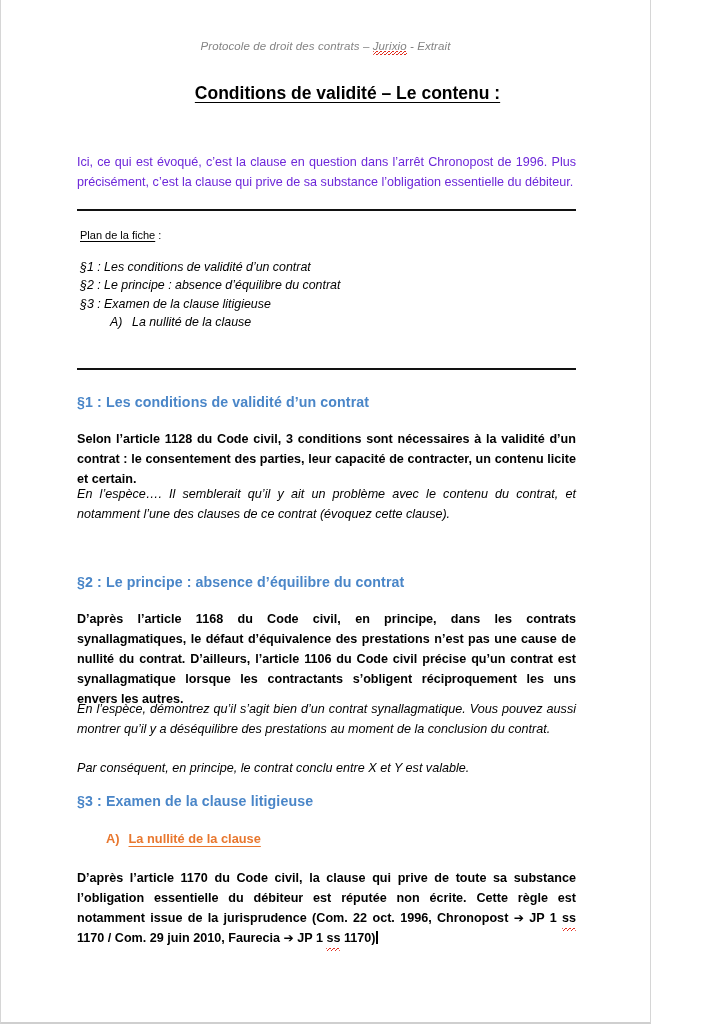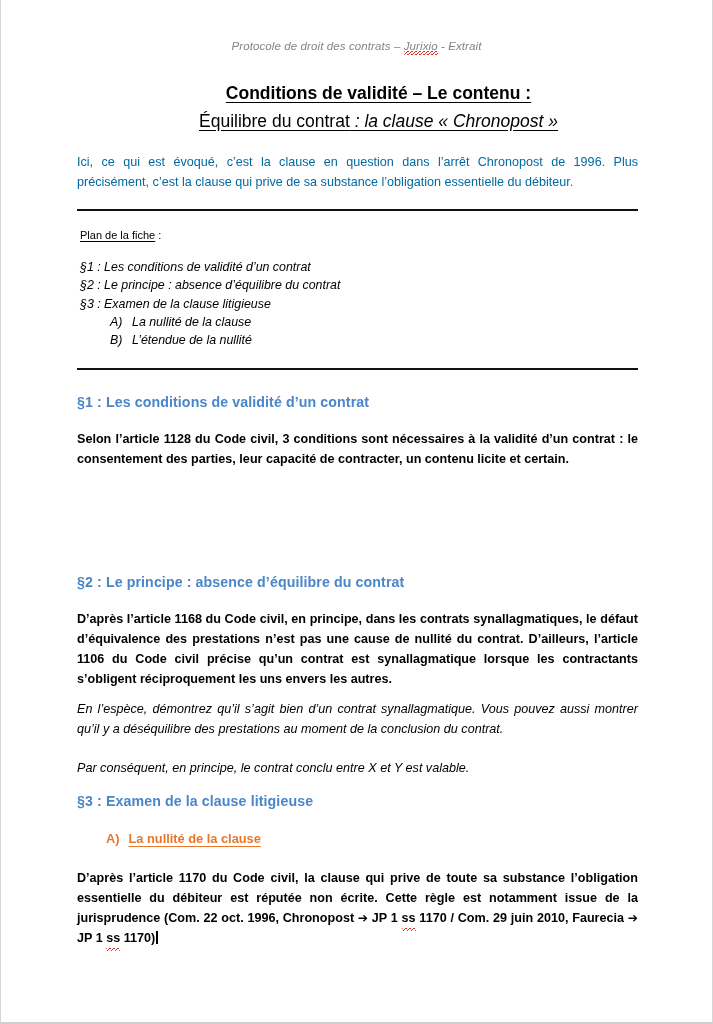--- a/index.html
+++ b/index.html
@@ -10,21 +10,21 @@
   body {
     width: 713px;
     height: 1024px;
     font-family: "Liberation Sans", sans-serif;
     color: #000000;
     position: relative;
     overflow: hidden;
   }
   .page {
     position: relative;
-    width: 713px;
+    width: 651px;
     height: 1024px;
     background: #ffffff;
     box-sizing: border-box;
     border-left: 1px solid #d6d6d6;
     border-right: 1px solid #d6d6d6;
     border-bottom: 2px solid #cfcfcf;
   }
 
   
   .doc-header {
@@ -87,21 +87,21 @@
   }
   .title-l2 .u { text-decoration: underline; text-underline-offset: 3px; }
   .title-l2 .it { font-style: italic; }
 
   
   .intro {
     position: absolute;
     top: 152px;
     left: 76px;
     right: 74px;
-    color: #0369a1;
+    color: #6d28d9;
     font-size: 12.6px;
     line-height: 1.62;
     text-align: justify;
   }
 
   
   .rule {
     position: absolute;
     left: 76px;
     right: 74px;
@@ -204,47 +204,42 @@
 <body>
 
 <div class="page">
 
   <div class="doc-header">
     <span>Protocole de droit des contrats – </span><span class="sp-red">Jurixio</span><span> - Extrait</span>
   </div>
 
   <div class="title-block">
     <div class="title-l1">Conditions de validité – Le contenu :</div>
-    <div class="title-l2">
-      <span class="u">Équilibre du contrat</span><span class="u it"> : la clause « Chronopost »</span>
-    </div>
   </div>
 
   <div class="intro">Ici, ce qui est évoqué, c’est la clause en question dans l’arrêt Chronopost de 1996. Plus précisément, c’est la clause qui prive de sa substance l’obligation essentielle du débiteur.</div>
 
   <div class="rule r1"></div>
   <div class="rule r2"></div>
 
   <div class="plan">
     <div class="plan-title">
       <span class="u">Plan de la fiche</span><span> :</span>
     </div>
     <div class="plan-item">§1 : Les conditions de validité d’un contrat</div>
     <div class="plan-item">§2 : Le principe : absence d’équilibre du contrat</div>
     <div class="plan-item">§3 : Examen de la clause litigieuse</div>
     <div class="plan-sub">
       <span class="lbl">A)</span><span>La nullité de la clause</span>
     </div>
-    <div class="plan-sub">
-      <span class="lbl">B)</span><span>L’étendue de la nullité</span>
-    </div>
   </div>
 
   <h2 class="sec sec-head p-s1-head">§1 : Les conditions de validité d’un contrat</h2>
   <p class="sec b p-s1-b1">Selon l’article 1128 du Code civil, 3 conditions sont nécessaires à la validité d’un contrat : le consentement des parties, leur capacité de contracter, un contenu licite et certain.</p>
+  <p class="sec i p-s1-i1">En l’espèce…. Il semblerait qu’il y ait un problème avec le contenu du contrat, et notamment l’une des clauses de ce contrat (évoquez cette clause).</p>
 
   <h2 class="sec sec-head p-s2-head">§2 : Le principe : absence d’équilibre du contrat</h2>
   <p class="sec b p-s2-b1">D’après l’article 1168 du Code civil, en principe, dans les contrats synallagmatiques, le défaut d’équivalence des prestations n’est pas une cause de nullité du contrat. D’ailleurs, l’article 1106 du Code civil précise qu’un contrat est synallagmatique lorsque les contractants s’obligent réciproquement les uns envers les autres.</p>
   <p class="sec i p-s2-i1">En l’espèce, démontrez qu’il s’agit bien d’un contrat synallagmatique. Vous pouvez aussi montrer qu’il y a déséquilibre des prestations au moment de la conclusion du contrat.</p>
   <p class="sec i p-s2-i2">Par conséquent, en principe, le contrat conclu entre X et Y est valable.</p>
 
   <h2 class="sec sec-head p-s3-head">§3 : Examen de la clause litigieuse</h2>
   <div class="sec sub-head p-s3-sub">
     <span class="marker">A)</span><span class="u">La nullité de la clause</span>
   </div>

